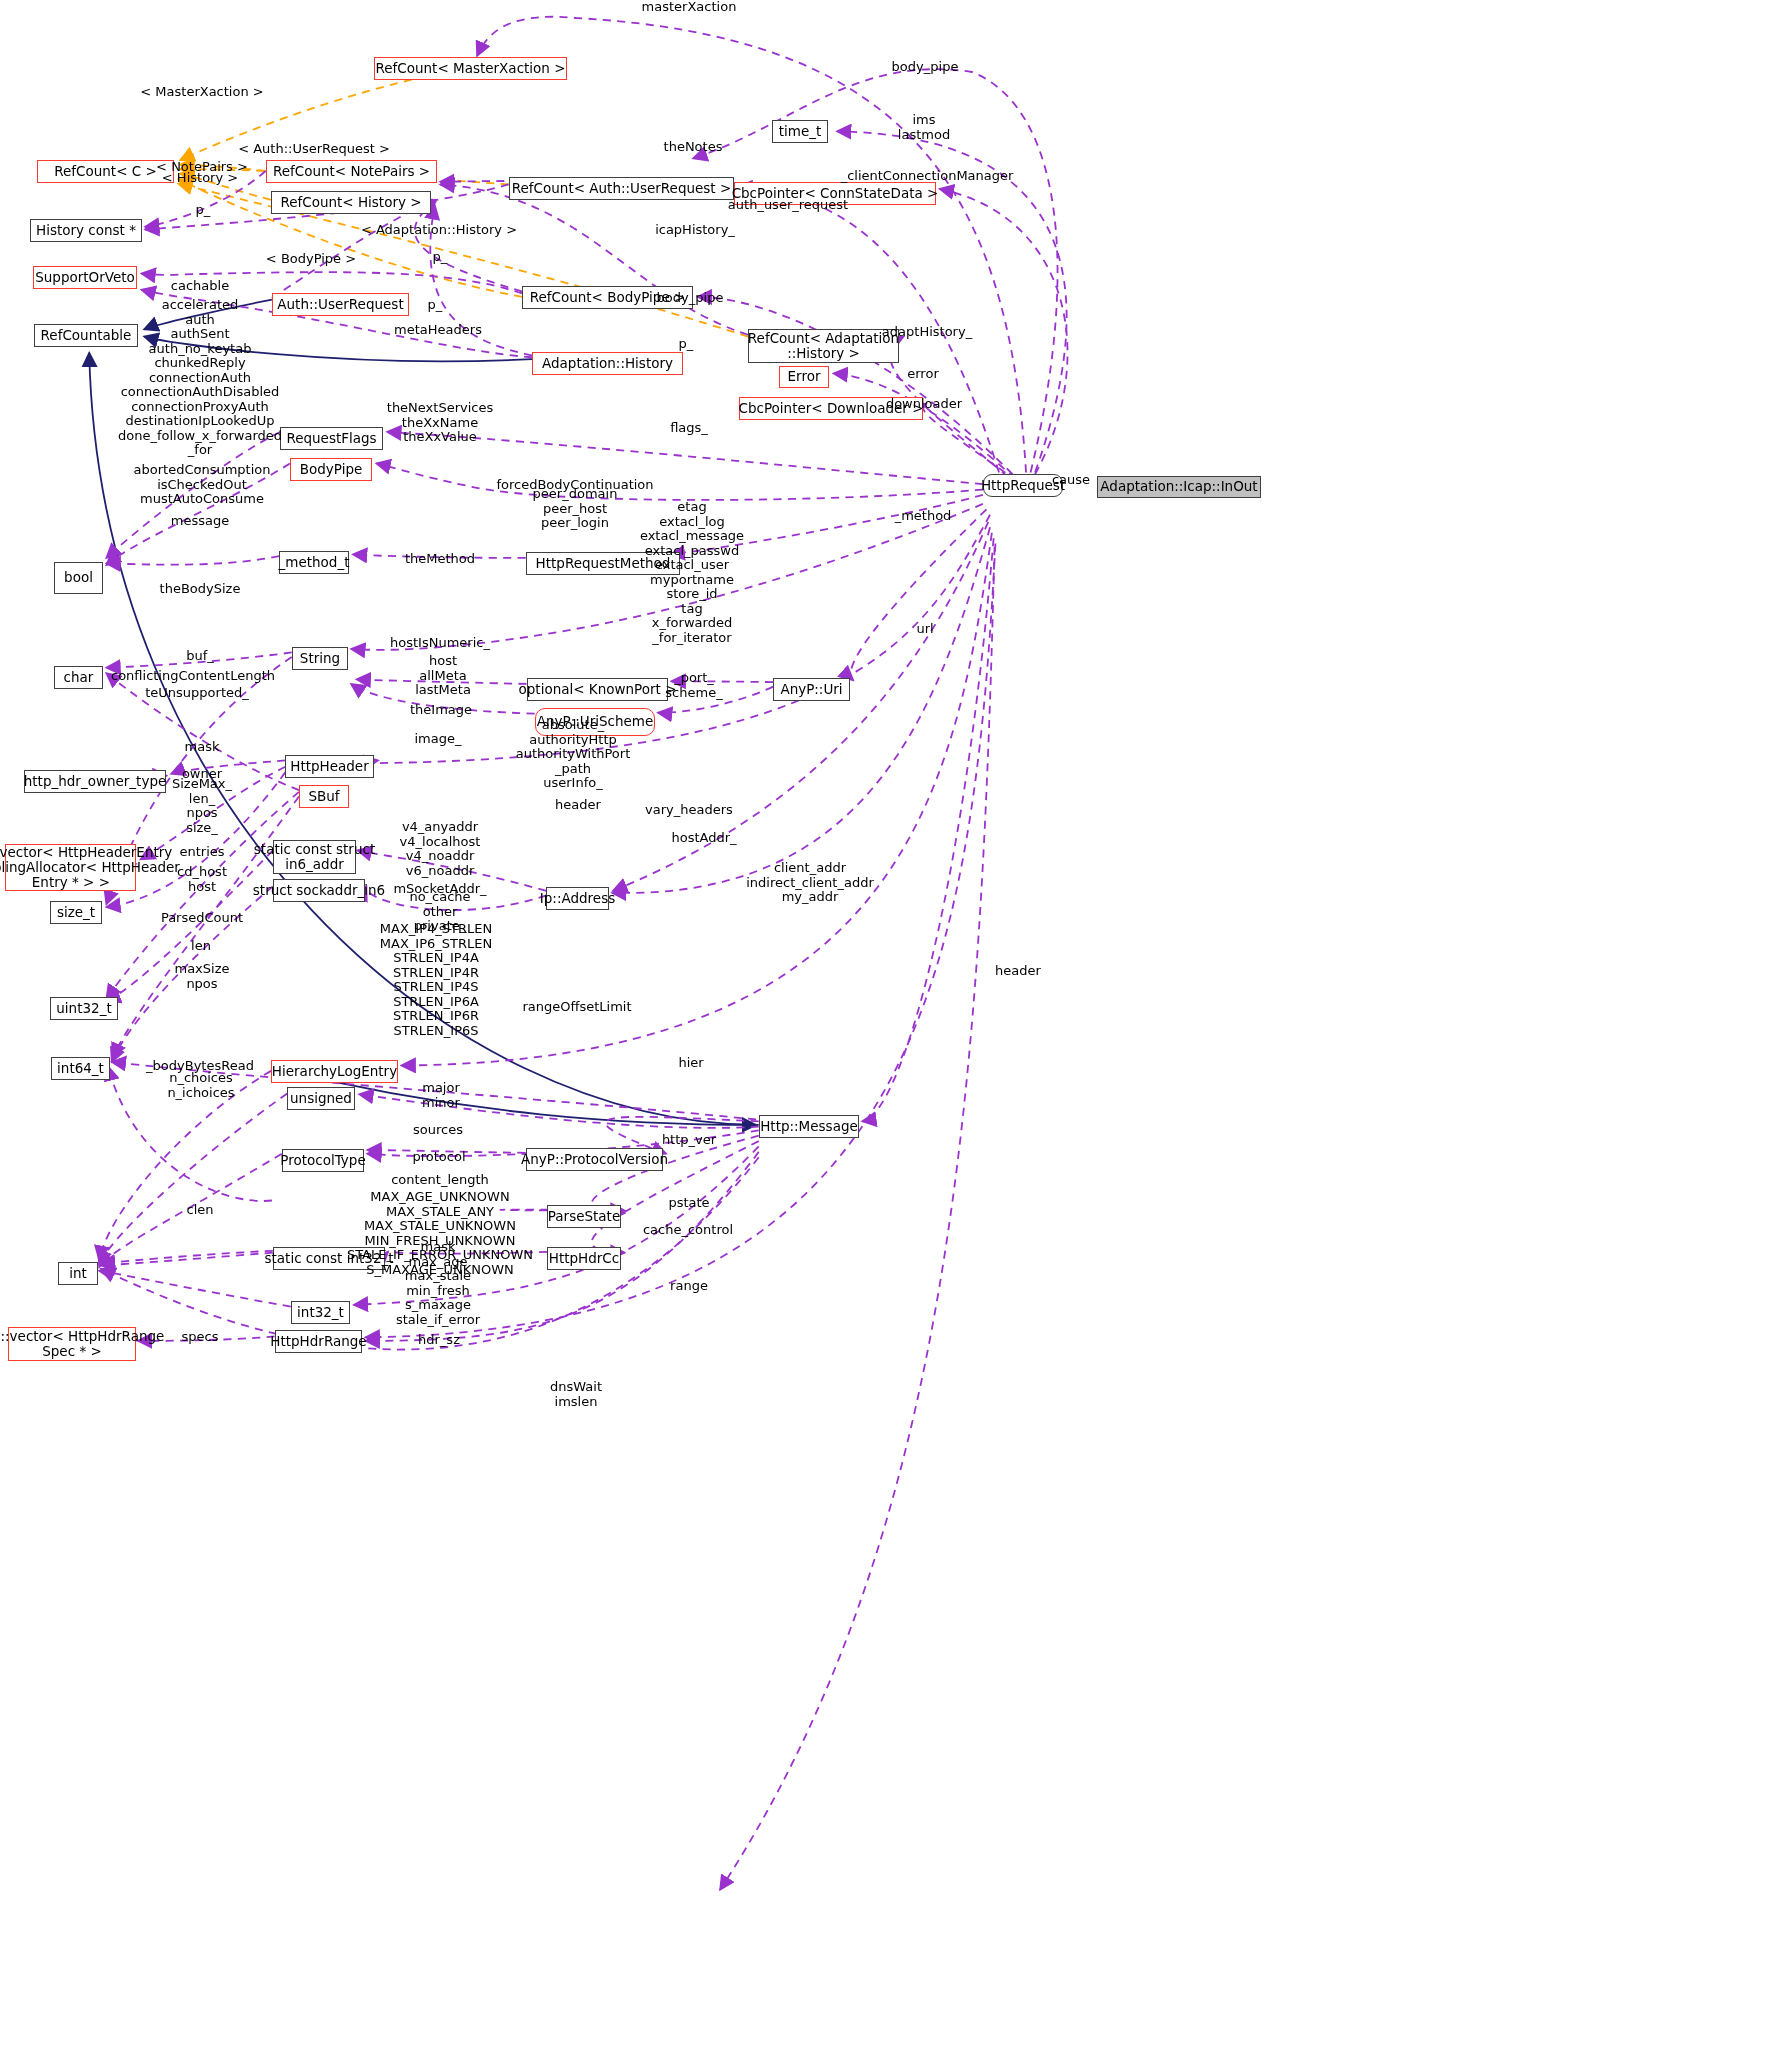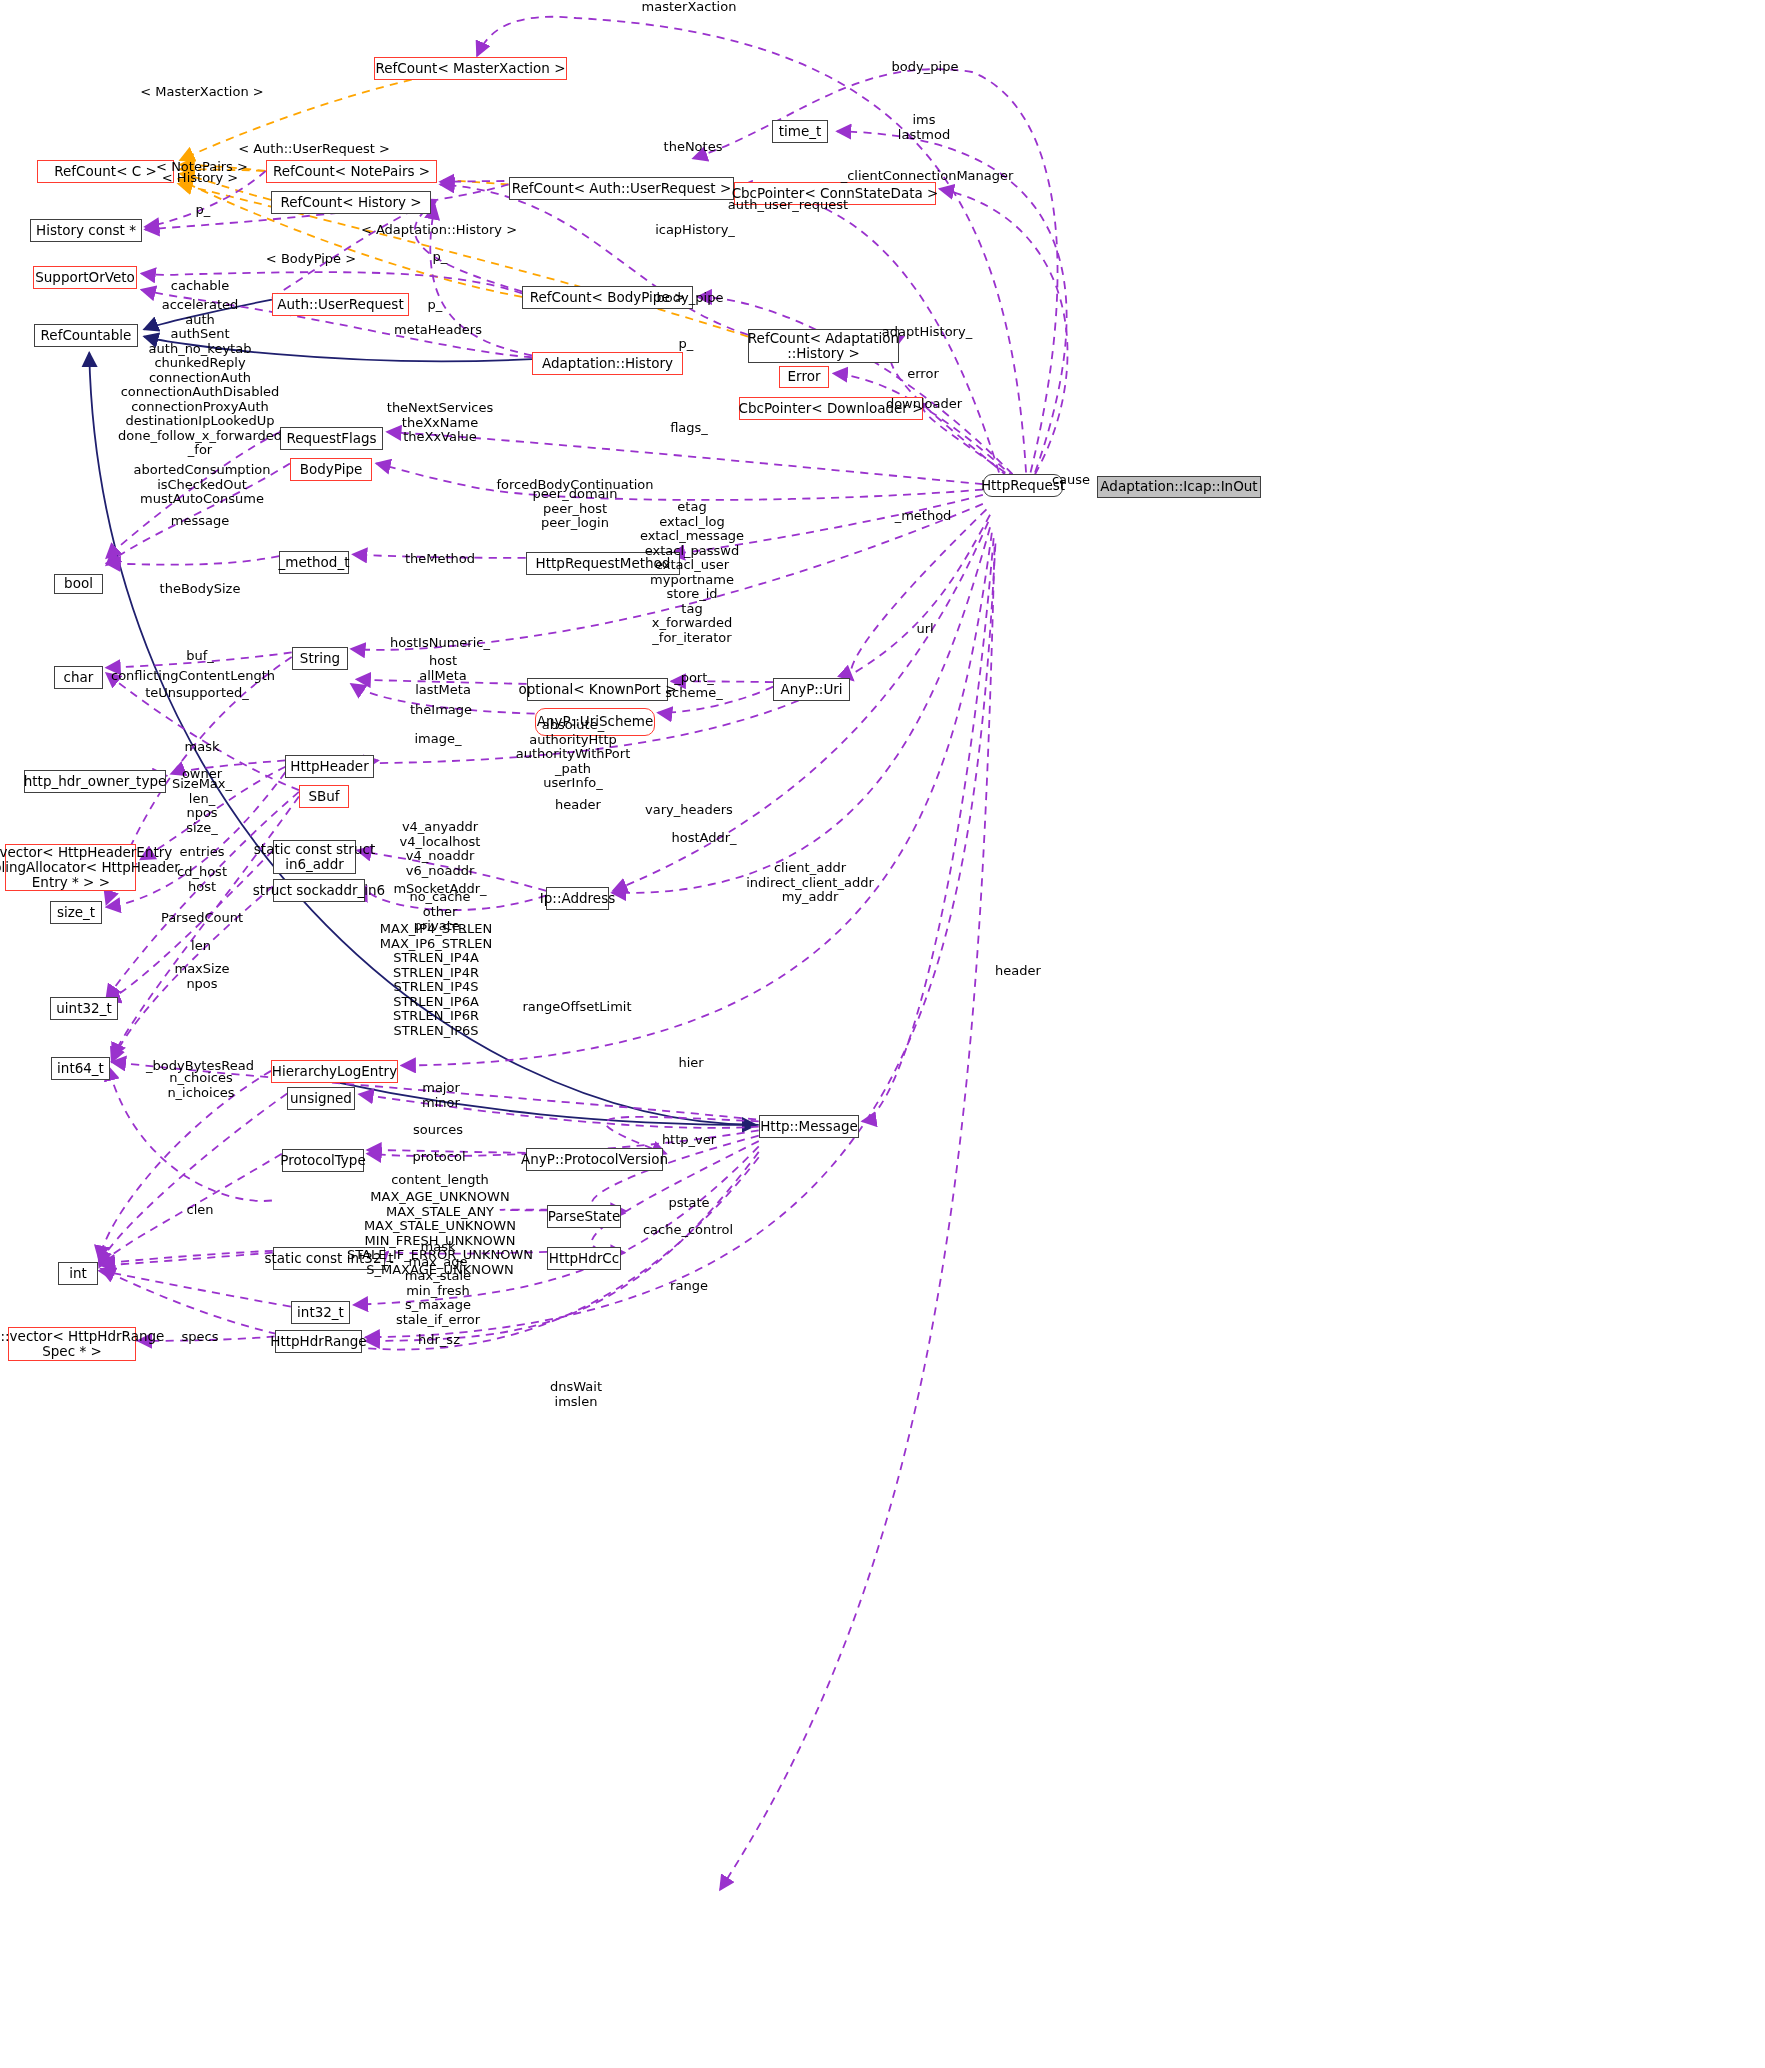--- a/index.html
+++ b/index.html
@@ -172,21 +172,21 @@
       <div class="node thick" style="left: 772px; top: 120px; width: 56px; height: 23.4px;">time_t</div>
       <div class="node red" style="left: 734px; top: 182px; width: 202px; height: 23.4px;">CbcPointer&lt; ConnStateData &gt;</div>
       <div class="node thick" style="left: 748px; top: 329px; width: 151px; height: 34px;">RefCount&lt; Adaptation
 ::History &gt;</div>
       <div class="node red" style="left: 779px; top: 366px; width: 50px; height: 21.6px;">Error</div>
       <div class="node red" style="left: 739px; top: 397px; width: 184px; height: 23.4px;">CbcPointer&lt; Downloader &gt;</div>
       <div class="node thick" style="left: 280px; top: 427px; width: 103px; height: 23.4px; text-align: center;">RequestFlags</div>
       <div class="node red" style="left: 290px; top: 458px; width: 82px; height: 23.4px;">BodyPipe</div>
       <div class="node thick" style="left: 983px; top: 474px; width: 80px; height: 23.4px; border-radius: 9px;">HttpRequest</div>
       <div class="node current" style="left: 1097px; top: 476px; width: 164px; height: 21.6px;">Adaptation::Icap::InOut</div>
-      <div class="node thick" style="left: 54px; top: 562px; width: 49px; height: 20px; margin-top: 12px;">bool</div>
+      <div class="node thick" style="left: 54px; top: 562px; width: 49px; height: 32px;">bool</div>
       <div class="node thick" style="left: 279px; top: 551px; width: 70px; height: 23.4px;">_method_t</div>
       <div class="node thick" style="left: 526px; top: 552px; width: 154px; height: 23.4px;">HttpRequestMethod</div>
       <div class="node thick" style="left: 54px; top: 666px; width: 49px; height: 23.4px;">char</div>
       <div class="node thick" style="left: 292px; top: 647px; width: 56px; height: 23.4px;">String</div>
       <div class="node thick" style="left: 527px; top: 678px; width: 141px; height: 23.4px;">optional&lt; KnownPort &gt;</div>
       <div class="node thick" style="left: 773px; top: 678px; width: 77px; height: 23.4px;">AnyP::Uri</div>
       <div class="node red" style="left: 535px; top: 708px; width: 120px; height: 28px; border-radius: 10px;">AnyP::UriScheme</div>
       <div class="node thick" style="left: 285px; top: 755px; width: 89px; height: 23.4px;">HttpHeader</div>
       <div class="node thick" style="left: 24px; top: 770px; width: 142px; height: 23.4px;">http_hdr_owner_type</div>
       <div class="node red" style="left: 299px; top: 785px; width: 50px; height: 23.4px;">SBuf</div>

